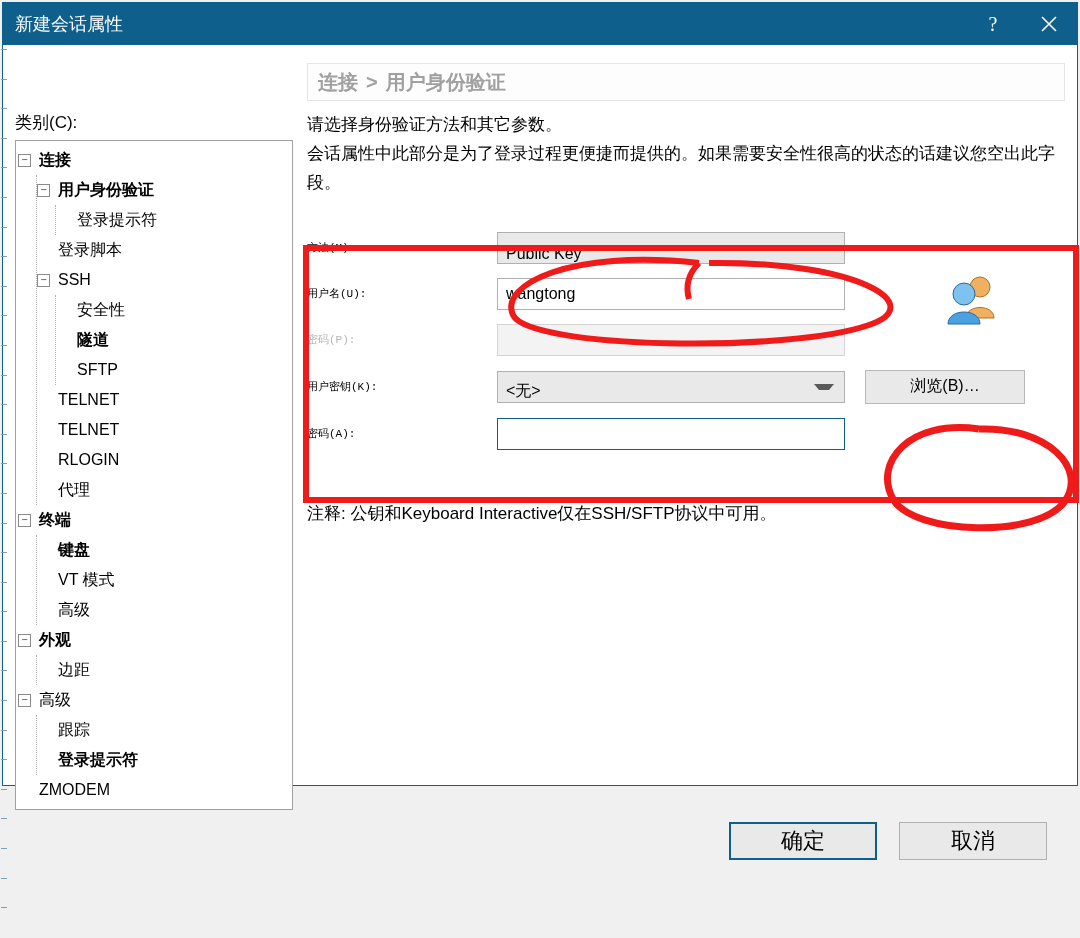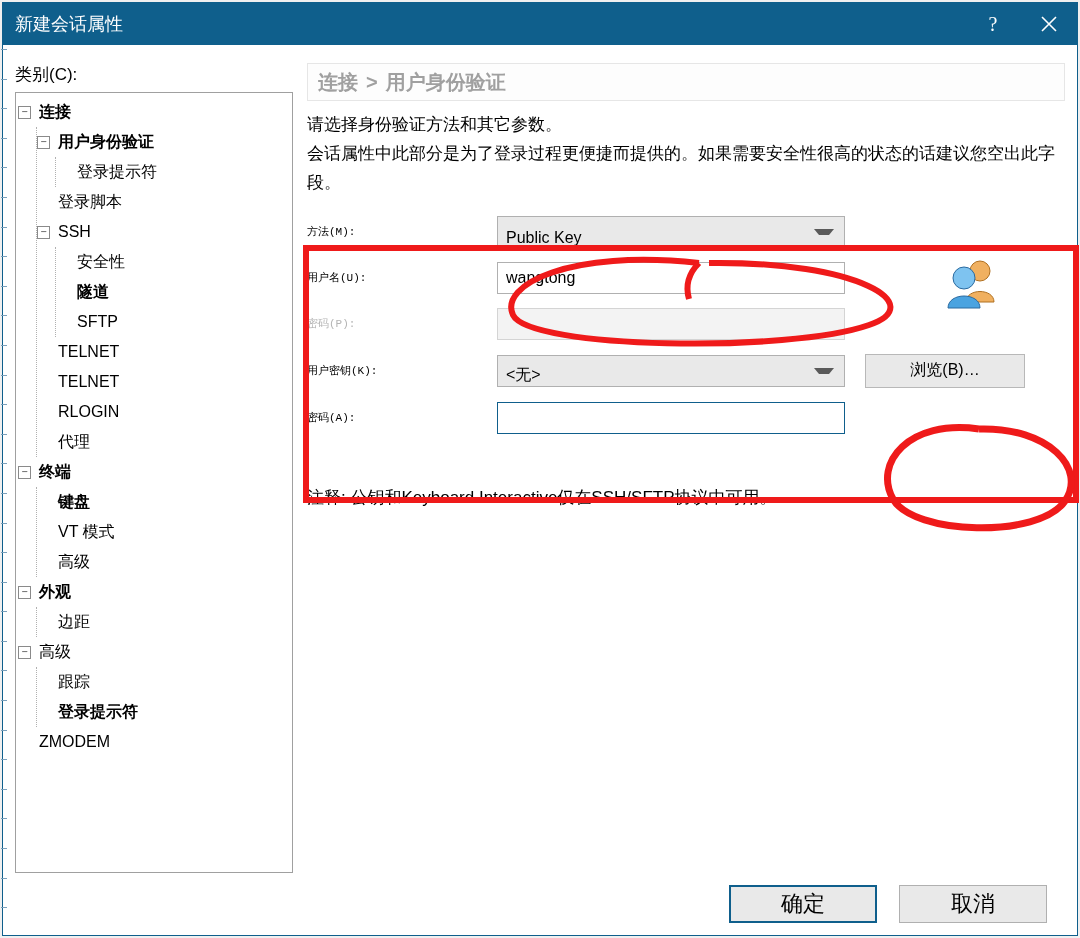--- a/index.html
+++ b/index.html
@@ -7,21 +7,21 @@
   font-family: "Microsoft YaHei", "Segoe UI", Tahoma, sans-serif;
   font-size: 15px;
   background: #f0f0f0;
   width: 1080px;
   height: 938px;
   overflow: hidden;
 }
 .dialog {
   position: relative;
   width: 1076px;
-  height: 934px;
+  height: 784px;
   background: #a16207;
   border: 1px solid #0f5f8c;
   margin: 2px 0 0 2px;
 }
 .titlebar {
   height: 42px;
   background: #0f5f8c;
   color: #fff;
   display: flex;
   align-items: center;
@@ -43,21 +43,21 @@
 .titlebar .ctrl.close svg { width: 18px; height: 18px; }
 .body {
   display: flex;
   padding: 18px 12px 12px 12px;
   height: calc(100% - 42px);
   flex-direction: column;
   background: #fff;
 }
 .main-row { display: flex; flex: 1; gap: 14px; }
 .left-col { width: 278px; display: flex; flex-direction: column; }
-.cat-label { font-size: 17px; margin-bottom: 6px; color: #000; }
+.cat-label { font-size: 17px; margin-bottom: 6px; color: #000; margin-top: 48px; }
 .treebox {
   flex: 1;
   border: 1px solid #a0a0a0;
   background: #fff;
   overflow: auto;
   padding: 4px 4px 4px 2px;
   font-size: 16px;
   color: #000;
 }
 .treenode { position: relative; }
@@ -95,21 +95,21 @@
   height: 38px;
   display: flex;
   align-items: center;
   padding: 0 10px;
   font-size: 20px;
   color: #a0a0a0;
   font-weight: bold;
   margin-bottom: 10px;
 }
 .breadcrumb .sep { margin: 0 8px; color: #a0a0a0; }
-.desc { font-size: 17px; color: #000; line-height: 1.7; margin-bottom: 18px; }
+.desc { font-size: 17px; color: #000; line-height: 1.7; margin-bottom: 34px; }
 .form-area { position: relative; }
 .form-row {
   display: flex;
   align-items: center;
   margin-bottom: 14px;
 }
 .form-label {
   width: 190px;
   font-size: 11px;
   color: #000;

